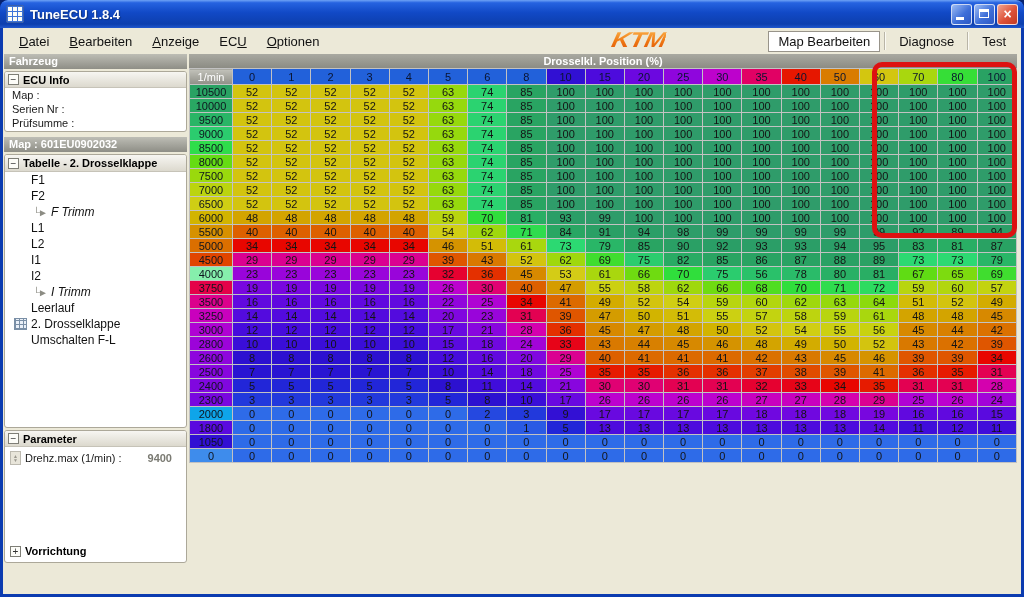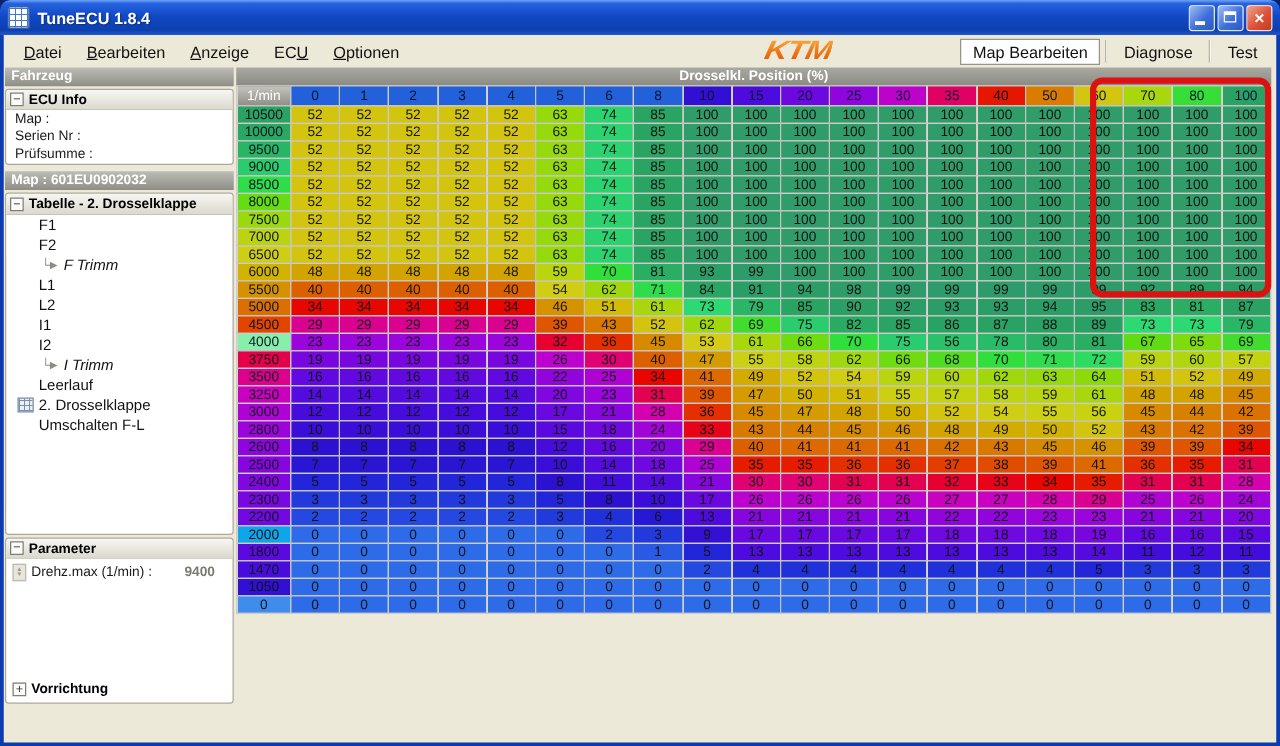--- a/index.html
+++ b/index.html
@@ -727,43 +727,20 @@
                 <td class="cell" style="background:rgb(188,2,206)">26</td>
                 <td class="cell" style="background:rgb(200,2,190)">27</td>
                 <td class="cell" style="background:rgb(200,2,190)">27</td>
                 <td class="cell" style="background:rgb(212,1,174)">28</td>
                 <td class="cell" style="background:rgb(218,1,145)">29</td>
                 <td class="cell" style="background:rgb(175,3,211)">25</td>
                 <td class="cell" style="background:rgb(188,2,206)">26</td>
                 <td class="cell" style="background:rgb(162,4,216)">24</td>
               </tr>
               <tr>
-                <td class="row-h" style="background:rgb(115,8,224)">2200</td>
-                <td class="cell" style="background:rgb(37,72,224)">2</td>
-                <td class="cell" style="background:rgb(37,72,224)">2</td>
-                <td class="cell" style="background:rgb(37,72,224)">2</td>
-                <td class="cell" style="background:rgb(37,72,224)">2</td>
-                <td class="cell" style="background:rgb(37,72,224)">2</td>
-                <td class="cell" style="background:rgb(34,57,220)">3</td>
-                <td class="cell" style="background:rgb(32,48,218)">4</td>
-                <td class="cell" style="background:rgb(38,25,212)">6</td>
-                <td class="cell" style="background:rgb(77,11,221)">13</td>
-                <td class="cell" style="background:rgb(136,6,222)">21</td>
-                <td class="cell" style="background:rgb(136,6,222)">21</td>
-                <td class="cell" style="background:rgb(136,6,222)">21</td>
-                <td class="cell" style="background:rgb(136,6,222)">21</td>
-                <td class="cell" style="background:rgb(145,5,220)">22</td>
-                <td class="cell" style="background:rgb(145,5,220)">22</td>
-                <td class="cell" style="background:rgb(153,5,218)">23</td>
-                <td class="cell" style="background:rgb(153,5,218)">23</td>
-                <td class="cell" style="background:rgb(136,6,222)">21</td>
-                <td class="cell" style="background:rgb(136,6,222)">21</td>
-                <td class="cell" style="background:rgb(128,7,223)">20</td>
-              </tr>
-              <tr>
                 <td class="row-h" style="background:#0ea5e9">2000</td>
                 <td class="cell" style="background:#2E6BE8">0</td>
                 <td class="cell" style="background:#2E6BE8">0</td>
                 <td class="cell" style="background:#2E6BE8">0</td>
                 <td class="cell" style="background:#2E6BE8">0</td>
                 <td class="cell" style="background:#2E6BE8">0</td>
                 <td class="cell" style="background:#2E6BE8">0</td>
                 <td class="cell" style="background:rgb(37,72,224)">2</td>
                 <td class="cell" style="background:rgb(34,57,220)">3</td>
                 <td class="cell" style="background:rgb(51,16,212)">9</td>
@@ -796,43 +773,20 @@
                 <td class="cell" style="background:rgb(77,11,221)">13</td>
                 <td class="cell" style="background:rgb(77,11,221)">13</td>
                 <td class="cell" style="background:rgb(77,11,221)">13</td>
                 <td class="cell" style="background:rgb(77,11,221)">13</td>
                 <td class="cell" style="background:rgb(83,11,222)">14</td>
                 <td class="cell" style="background:rgb(64,13,218)">11</td>
                 <td class="cell" style="background:rgb(70,12,220)">12</td>
                 <td class="cell" style="background:rgb(64,13,218)">11</td>
               </tr>
               <tr>
-                <td class="row-h" style="background:rgb(72,12,220)">1470</td>
-                <td class="cell" style="background:#2E6BE8">0</td>
-                <td class="cell" style="background:#2E6BE8">0</td>
-                <td class="cell" style="background:#2E6BE8">0</td>
-                <td class="cell" style="background:#2E6BE8">0</td>
-                <td class="cell" style="background:#2E6BE8">0</td>
-                <td class="cell" style="background:#2E6BE8">0</td>
-                <td class="cell" style="background:#2E6BE8">0</td>
-                <td class="cell" style="background:#2E6BE8">0</td>
-                <td class="cell" style="background:rgb(37,72,224)">2</td>
-                <td class="cell" style="background:rgb(32,48,218)">4</td>
-                <td class="cell" style="background:rgb(32,48,218)">4</td>
-                <td class="cell" style="background:rgb(32,48,218)">4</td>
-                <td class="cell" style="background:rgb(32,48,218)">4</td>
-                <td class="cell" style="background:rgb(32,48,218)">4</td>
-                <td class="cell" style="background:rgb(32,48,218)">4</td>
-                <td class="cell" style="background:rgb(32,48,218)">4</td>
-                <td class="cell" style="background:rgb(34,38,216)">5</td>
-                <td class="cell" style="background:rgb(34,57,220)">3</td>
-                <td class="cell" style="background:rgb(34,57,220)">3</td>
-                <td class="cell" style="background:rgb(34,57,220)">3</td>
-              </tr>
-              <tr>
                 <td class="row-h" style="background:rgb(49,16,211)">1050</td>
                 <td class="cell" style="background:#2E6BE8">0</td>
                 <td class="cell" style="background:#2E6BE8">0</td>
                 <td class="cell" style="background:#2E6BE8">0</td>
                 <td class="cell" style="background:#2E6BE8">0</td>
                 <td class="cell" style="background:#2E6BE8">0</td>
                 <td class="cell" style="background:#2E6BE8">0</td>
                 <td class="cell" style="background:#2E6BE8">0</td>
                 <td class="cell" style="background:#2E6BE8">0</td>
                 <td class="cell" style="background:#2E6BE8">0</td>

